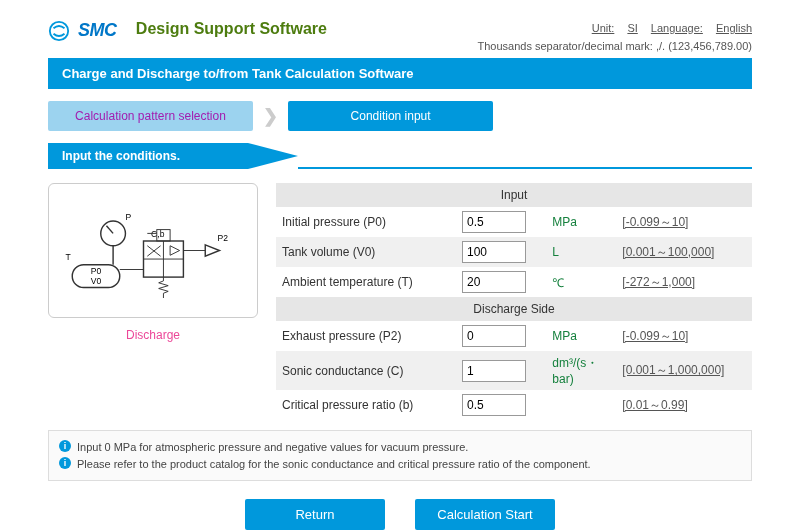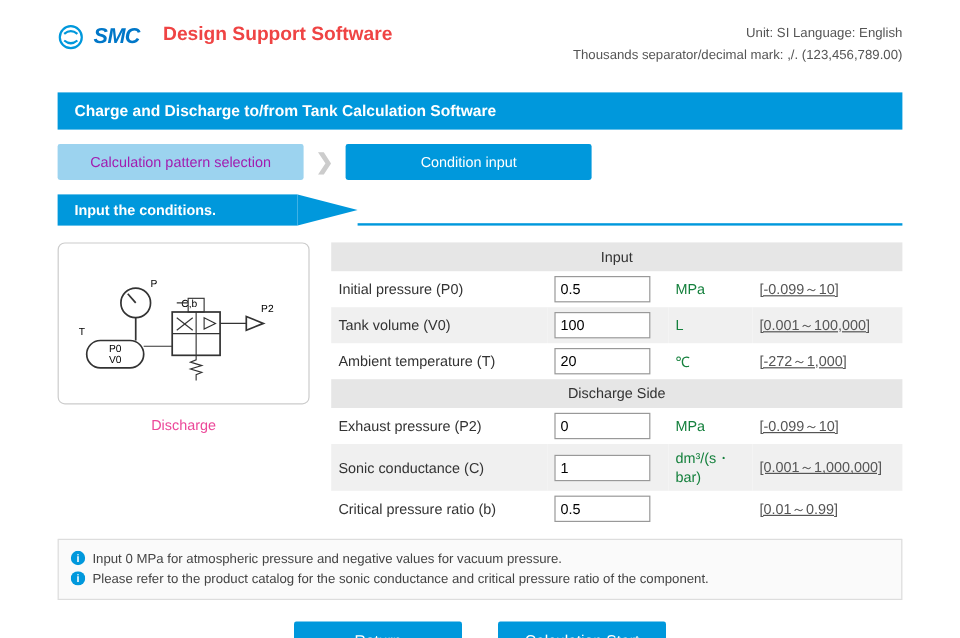--- a/index.html
+++ b/index.html
@@ -2,44 +2,44 @@
 <html><head>
 <meta charset="utf-8">
 <style>
   * { box-sizing: border-box; margin: 0; padding: 0; }
   body { font-family: Arial, sans-serif; font-size: 12px; background: #fff; color: #333; width: 800px; }
   .page { padding: 20px 48px 20px 48px; }
   .header-row { display: flex; justify-content: space-between; align-items: flex-start; }
   .logo-group { display: flex; align-items: flex-start; gap: 8px; }
   .logo-svg { width: 22px; height: 22px; }
   .logo-text { font-size: 18px; font-weight: bold; color: #0077c8; letter-spacing: -0.5px; font-style: italic;}
-  .app-title { font-size: 16px; color: #ef4444; font-weight: bold; }
+  .app-title { font-size: 16px; color: #4d7c0f; font-weight: bold; }
   .header-right { text-align: right; font-size: 11px; color: #555; line-height: 1.6; }
-  .header-right span { margin-left: 0; }
-  .title-bar { background: #0098dc; color: #fff; padding: 8px 14px; font-size: 13px; font-weight: bold; margin-top: 22px; }
+  .header-right span { margin-left: 10px; text-decoration: underline; }
+  .title-bar { background: #0098dc; color: #fff; padding: 8px 14px; font-size: 13px; font-weight: bold; margin-top: 3px; }
   .breadcrumb { display: flex; align-items: center; gap: 10px; margin: 12px 0; }
   .bc-tab { flex: 0 0 auto; width: 205px; text-align: center; padding: 8px 0; font-size: 12px; border-radius: 2px; }
   .bc-tab.inactive { background: #9cd3ef; color: #a21caf; }
   .bc-tab.active { background: #0098dc; color: #fff; }
   .bc-chevron { color: #ccc; font-size: 18px; font-weight: bold; }
   .section-label-row { display:flex; align-items:flex-end; }
   .section-label { background: #0098dc; color: #fff; padding: 6px 14px; font-size: 12px; font-weight: bold; flex: 0 0 200px; }
   .section-arrow { width:0; height:0; border-top:13px solid transparent; border-bottom:13px solid transparent; border-left:50px solid #0098dc; }
   .section-line { flex:1; border-bottom:2px solid #0098dc; align-self:flex-end; }
   .main-row { display: flex; gap: 18px; margin-top: 14px; }
   .diagram-col { flex: 0 0 210px; }
   .diagram-box { border: 1px solid #ccc; border-radius: 6px; padding: 10px 8px; height: 135px; display:flex; align-items:center; justify-content:center;}
   .diagram-caption { text-align: center; margin-top: 10px; color: #ec4899; font-size: 12px; }
   .form-col { flex: 1; }
   .form-col table { width: 100%; border-collapse: collapse; font-size: 12px; }
   .section-hdr td { background: #e6e6e6; text-align: center; padding: 5px; font-size: 12px; }
   .form-col tr.row td { padding: 4px 6px; }
   .form-col tr.alt td { background: #f0f0f0; }
   .lbl { width:180px; color:#333;}
-  .inp input { width: 80px; border: 1px solid #999; padding: 3px 4px; font-size: 12px; }
+  .inp input { width: 64px; border: 1px solid #999; padding: 3px 4px; font-size: 12px; }
   .unit { width:70px; color:#15803d;}
   .range { color:#555;text-decoration:underline; }
   .info-box { border:1px solid #ddd; background:#fafafa; padding:8px 10px; margin-top:10px; font-size:11px; color:#444; }
   .info-box .info-line { display:flex; align-items:flex-start; gap:6px; line-height:1.5;}
   .info-icon-svg { flex:0 0 auto; margin-top:1px; }
   .btn-row { display:flex; justify-content:center; gap:30px; margin-top:18px; }
   .btn { background:#0098dc; color:#fff; border:none; padding:8px 0; width:140px; font-size:13px; border-radius:2px; cursor:pointer;}
 </style>
 </head>
 <body>

